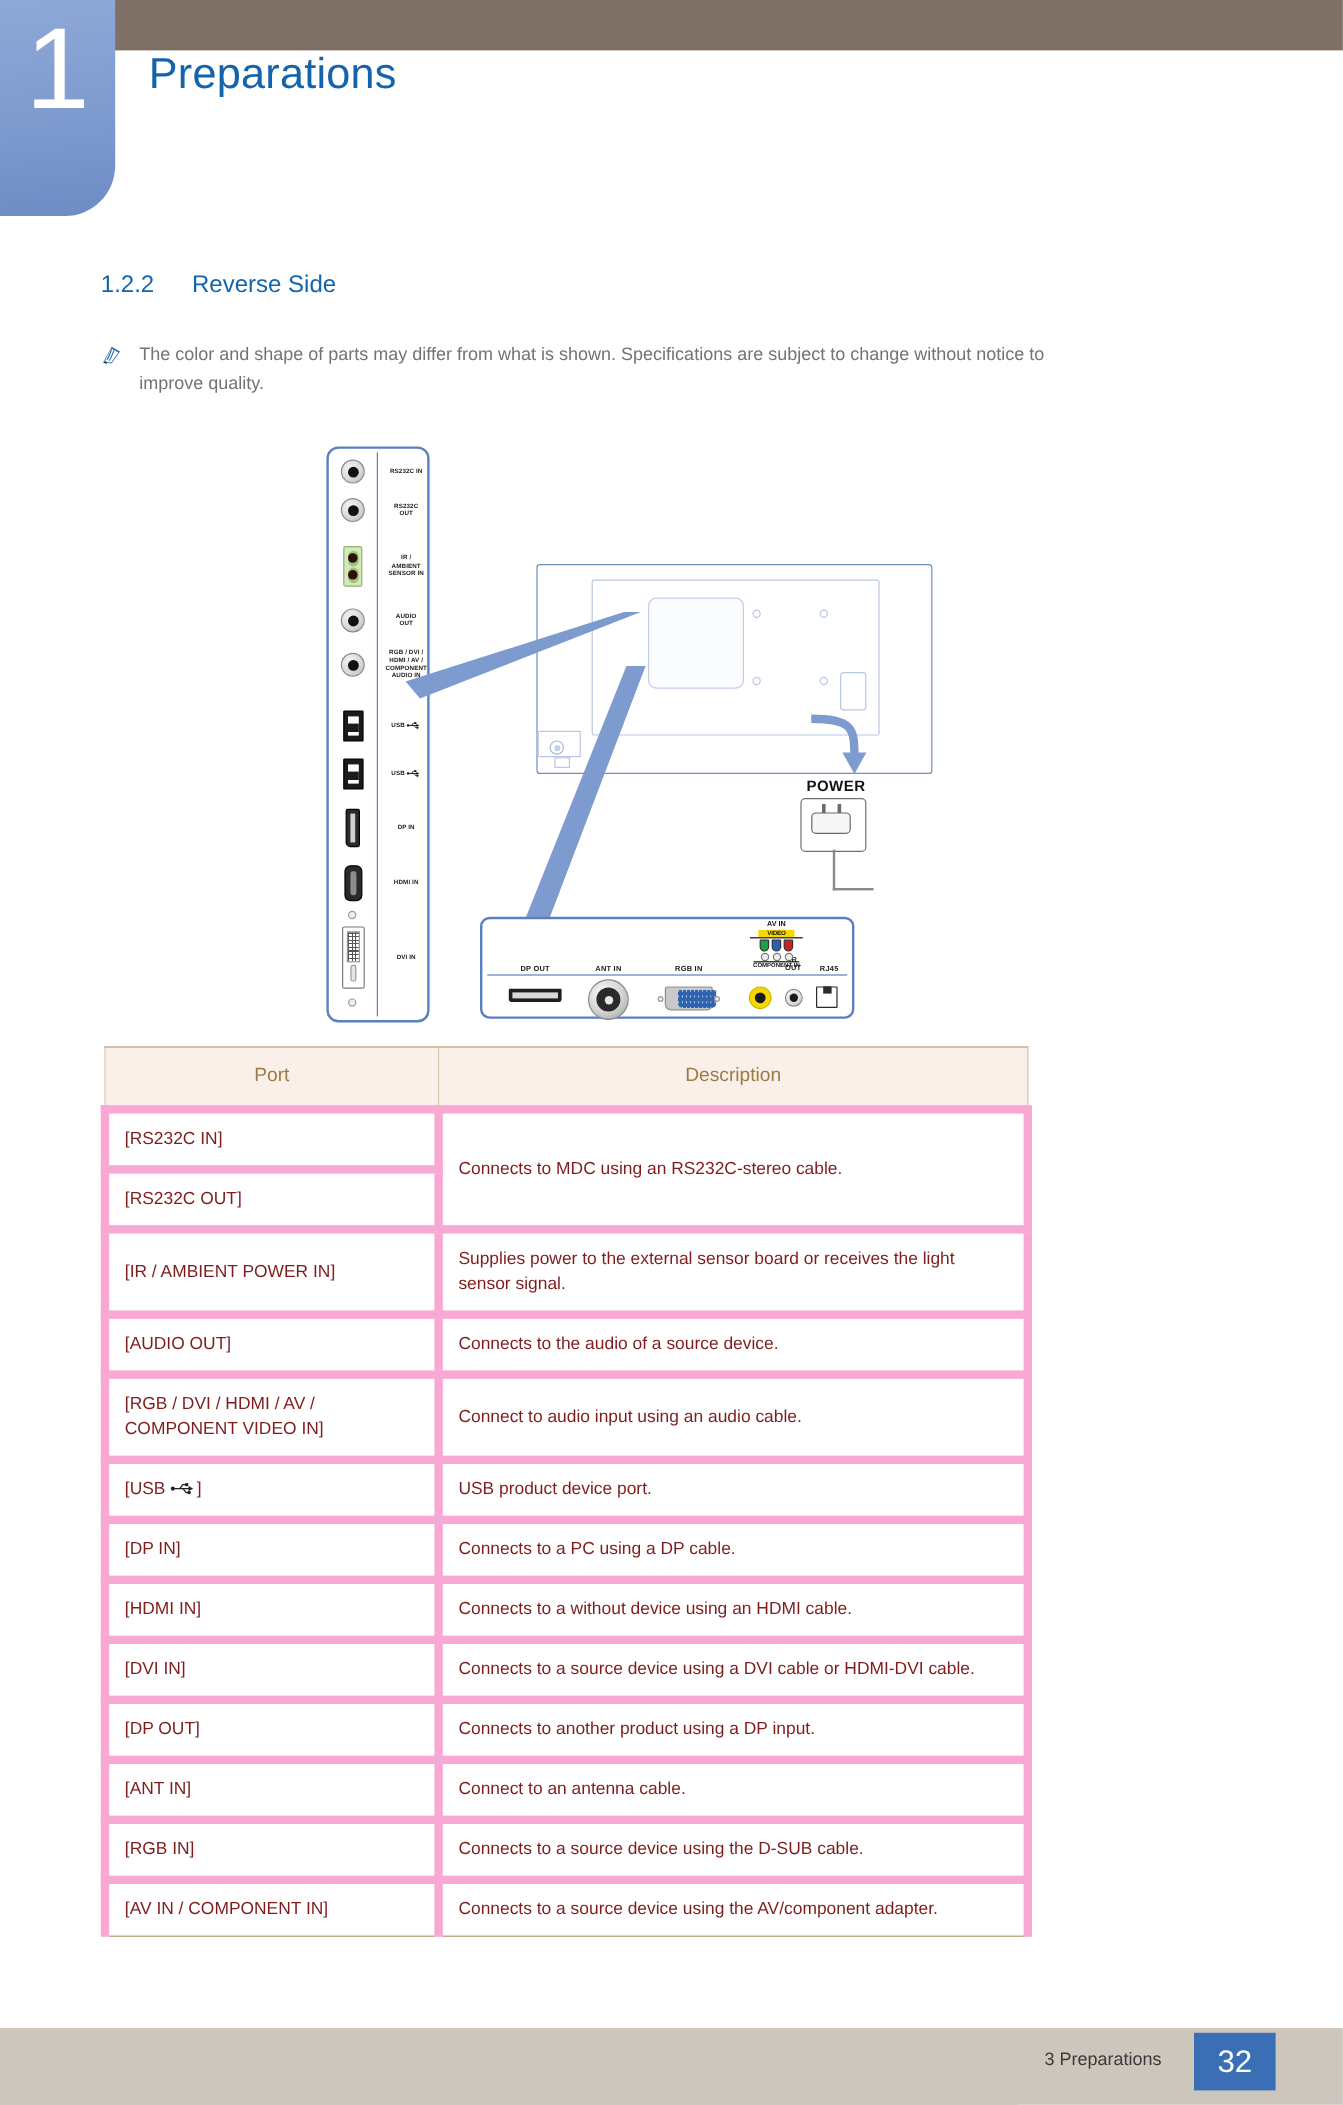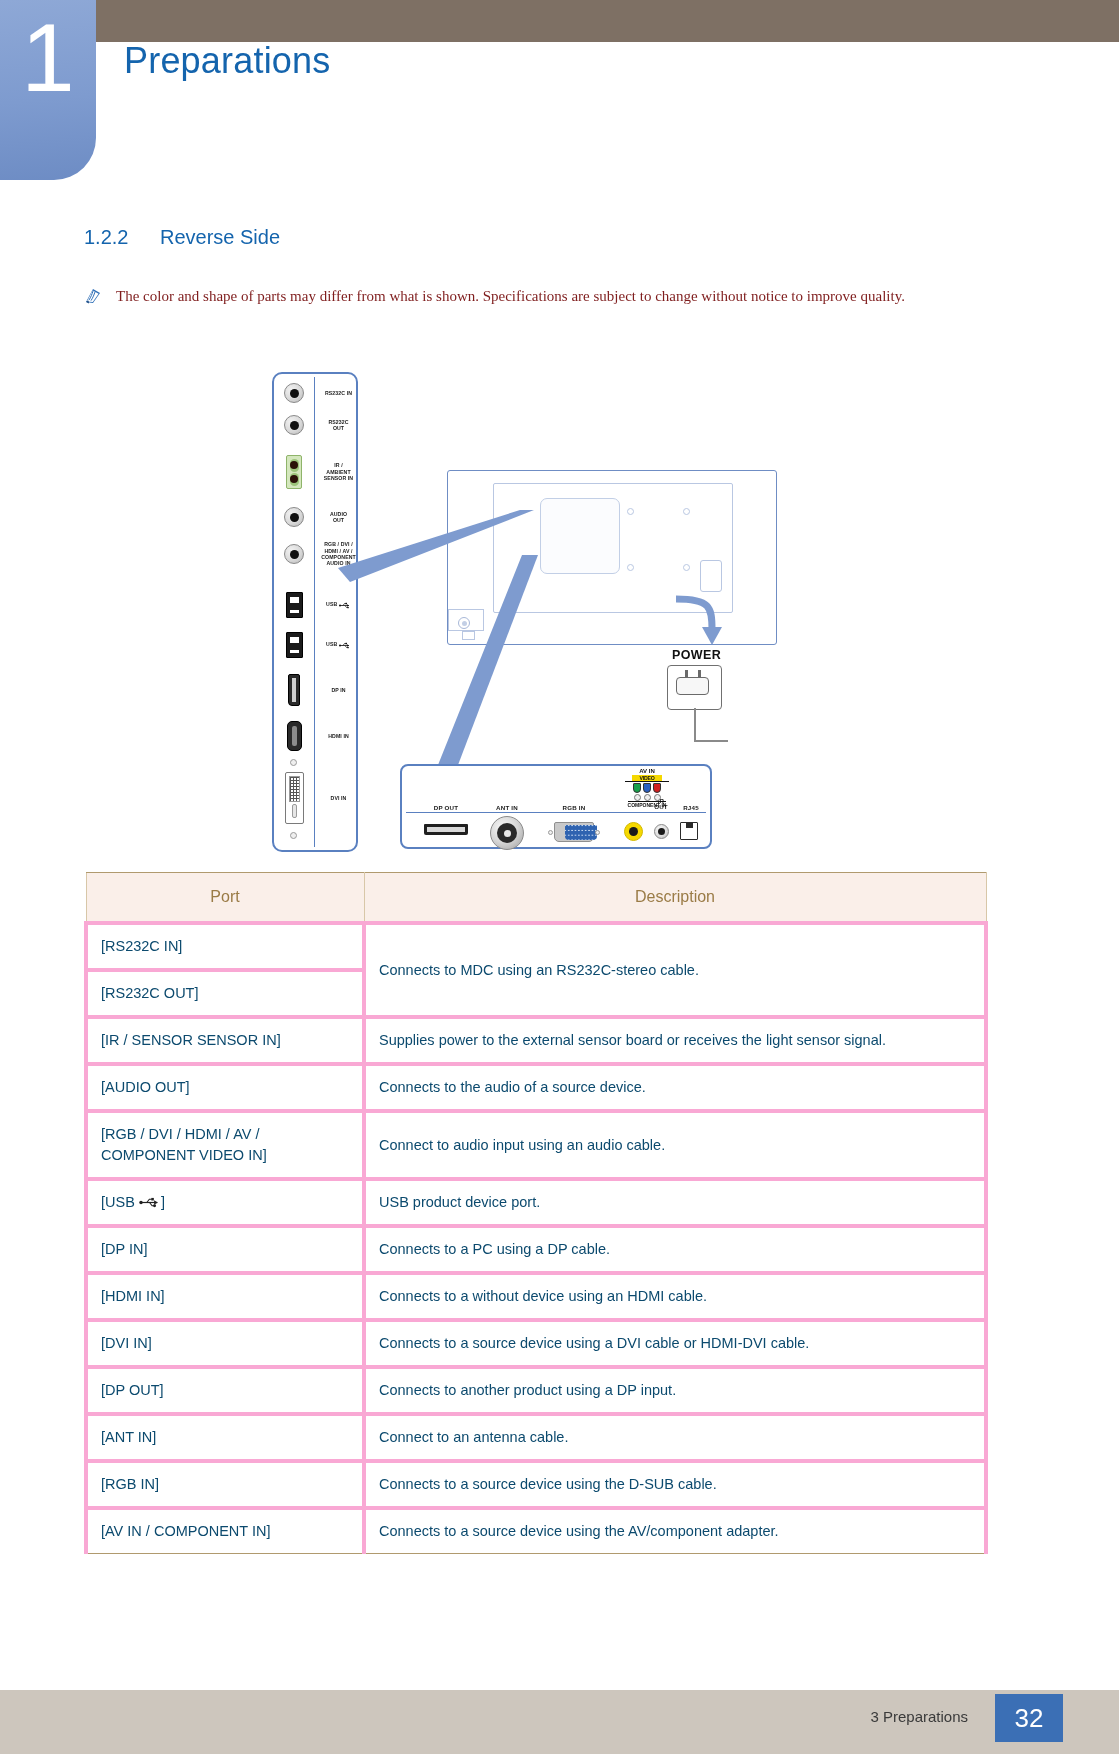--- a/index.html
+++ b/index.html
@@ -67,22 +67,21 @@
   }
   .note-icon {
     flex: 0 0 18px;
     width: 18px; height: 18px;
     margin-top: 3px;
     position: relative;
   }
   .note-text {
     font-size: 15px;
     line-height: 24px;
-    color: #7f1d1d;
-    font-family: Liberation Serif, serif;
+    color: #737373;
   }
 
   
   .diagram { position: absolute; left: 0; top: 360px; width: 1119px; height: 510px; }
 
   
   .side-panel {
     position: absolute;
     left: 272px; top: 12px;
     width: 86px; height: 480px;
@@ -287,42 +286,42 @@
   .rca.g { background:#19a04b; } .rca.b { background:#2a5fc0; } .rca.r { background:#d01f1f; }
   .comp-row { display:flex; justify-content:center; gap:3px; margin-top:1px;}
   .comp-dot { width:7px;height:7px;border-radius:50%;background:#efefef;border:1px solid #777;}
   .comp-cap { font-size:5px; font-weight:bold; text-align:center; color:#111; }
   .comp-underline { border-top:1px solid #111; display:inline-block; }
 
   
   .port-table {
     position: absolute;
     left: 84px; top: 872px;
-    width: 904px;
+    width: 776px;
     border-collapse: collapse;
     font-size: 14.5px;
     color: #333;
   }
   .port-table th {
     background: #faefe9;
     color: #9a7b46;
     font-size: 16px;
     font-weight: normal;
     padding: 15px 6px;
     border-top: 1.5px solid #b09a6e;
     border-bottom: 1.5px solid #b09a6e;
     border-left: 1px solid #d8c7a8;
     border-right: 1px solid #d8c7a8;
   }
   .port-table td {
     padding: 11px 13px;
-    border: 4px solid #f9a8d4;
+    border: 7px solid #f9a8d4;
     vertical-align: middle;
     line-height: 21px;
-    color: #0c4a6e;
+    color: #7f1d1d;
   }
   .port-table td.port-cell { width: 278px; }
   .port-table tr:last-child td { border-bottom: 1.5px solid #b09a6e; }
   .usb-inline { display:inline-block; width:22px; height:11px; vertical-align:-1px; }
 
   
   .footer-band {
     position: absolute;
     left: 0; top: 1690px;
     width: 1119px; height: 64px;
@@ -599,21 +598,21 @@
   </thead>
   <tbody>
     <tr>
       <td class="port-cell">[RS232C IN]</td>
       <td rowspan="2">Connects to MDC using an RS232C-stereo cable.</td>
     </tr>
     <tr>
       <td class="port-cell">[RS232C OUT]</td>
     </tr>
     <tr>
-      <td class="port-cell">[IR / SENSOR SENSOR IN]</td>
+      <td class="port-cell">[IR / AMBIENT POWER IN]</td>
       <td>Supplies power to the external sensor board or receives the light sensor signal.</td>
     </tr>
     <tr>
       <td class="port-cell">[AUDIO OUT]</td>
       <td>Connects to the audio of a source device.</td>
     </tr>
     <tr>
       <td class="port-cell">[RGB / DVI / HDMI / AV / COMPONENT VIDEO IN]</td>
       <td>Connect to audio input using an audio cable.</td>
     </tr>

